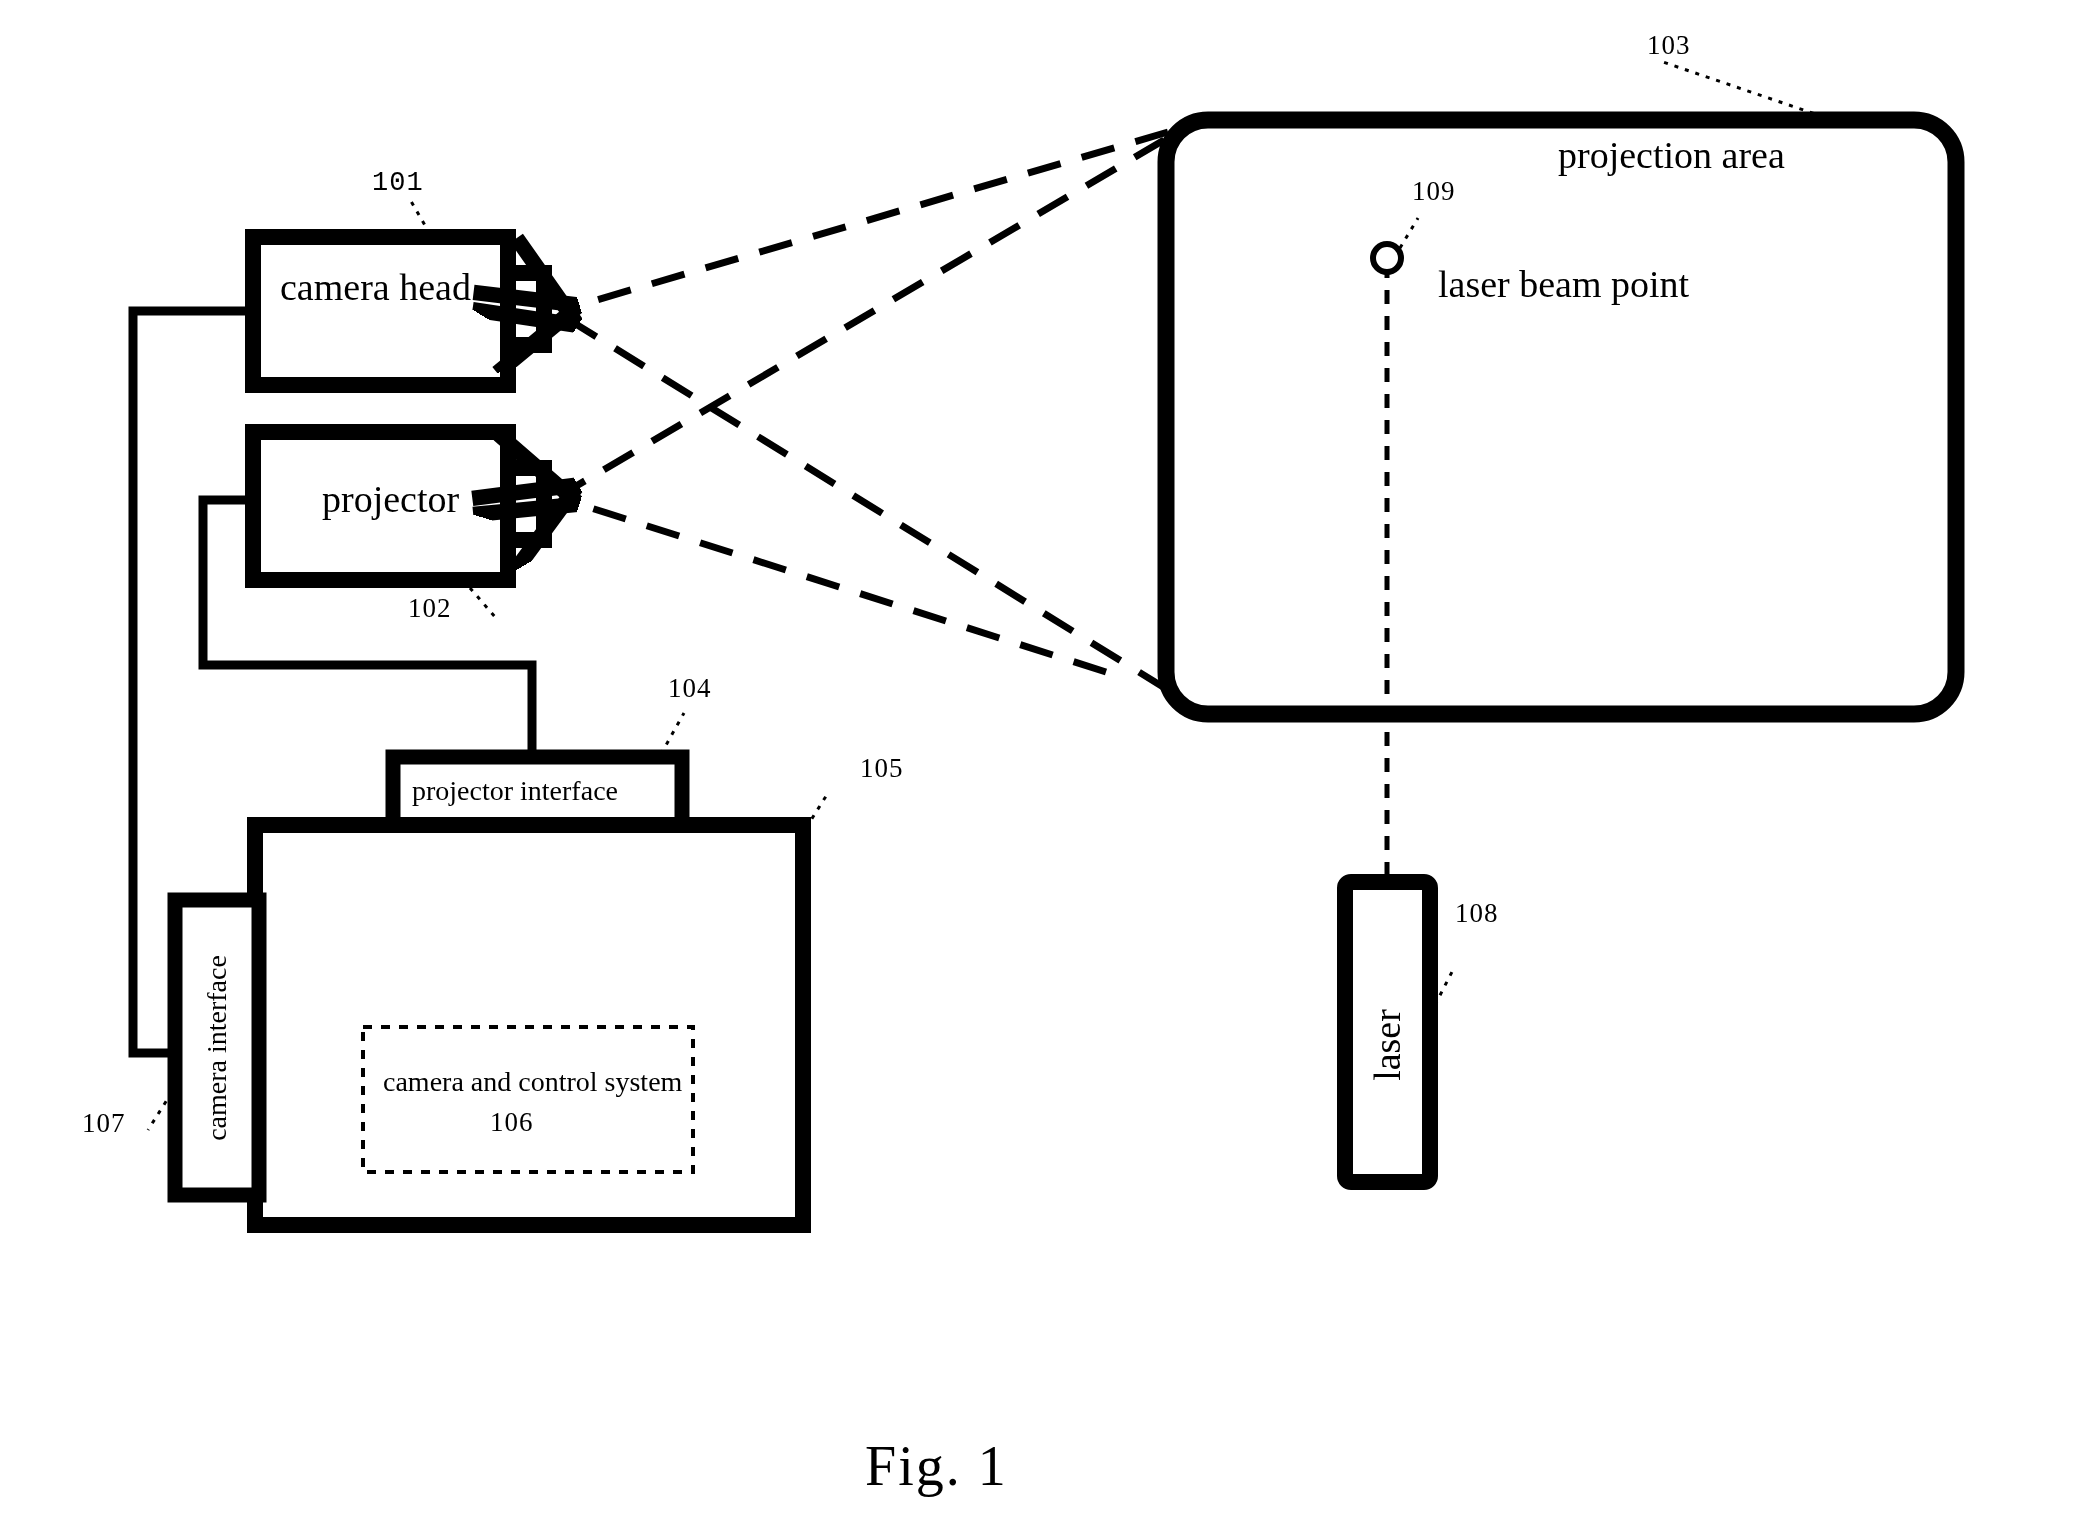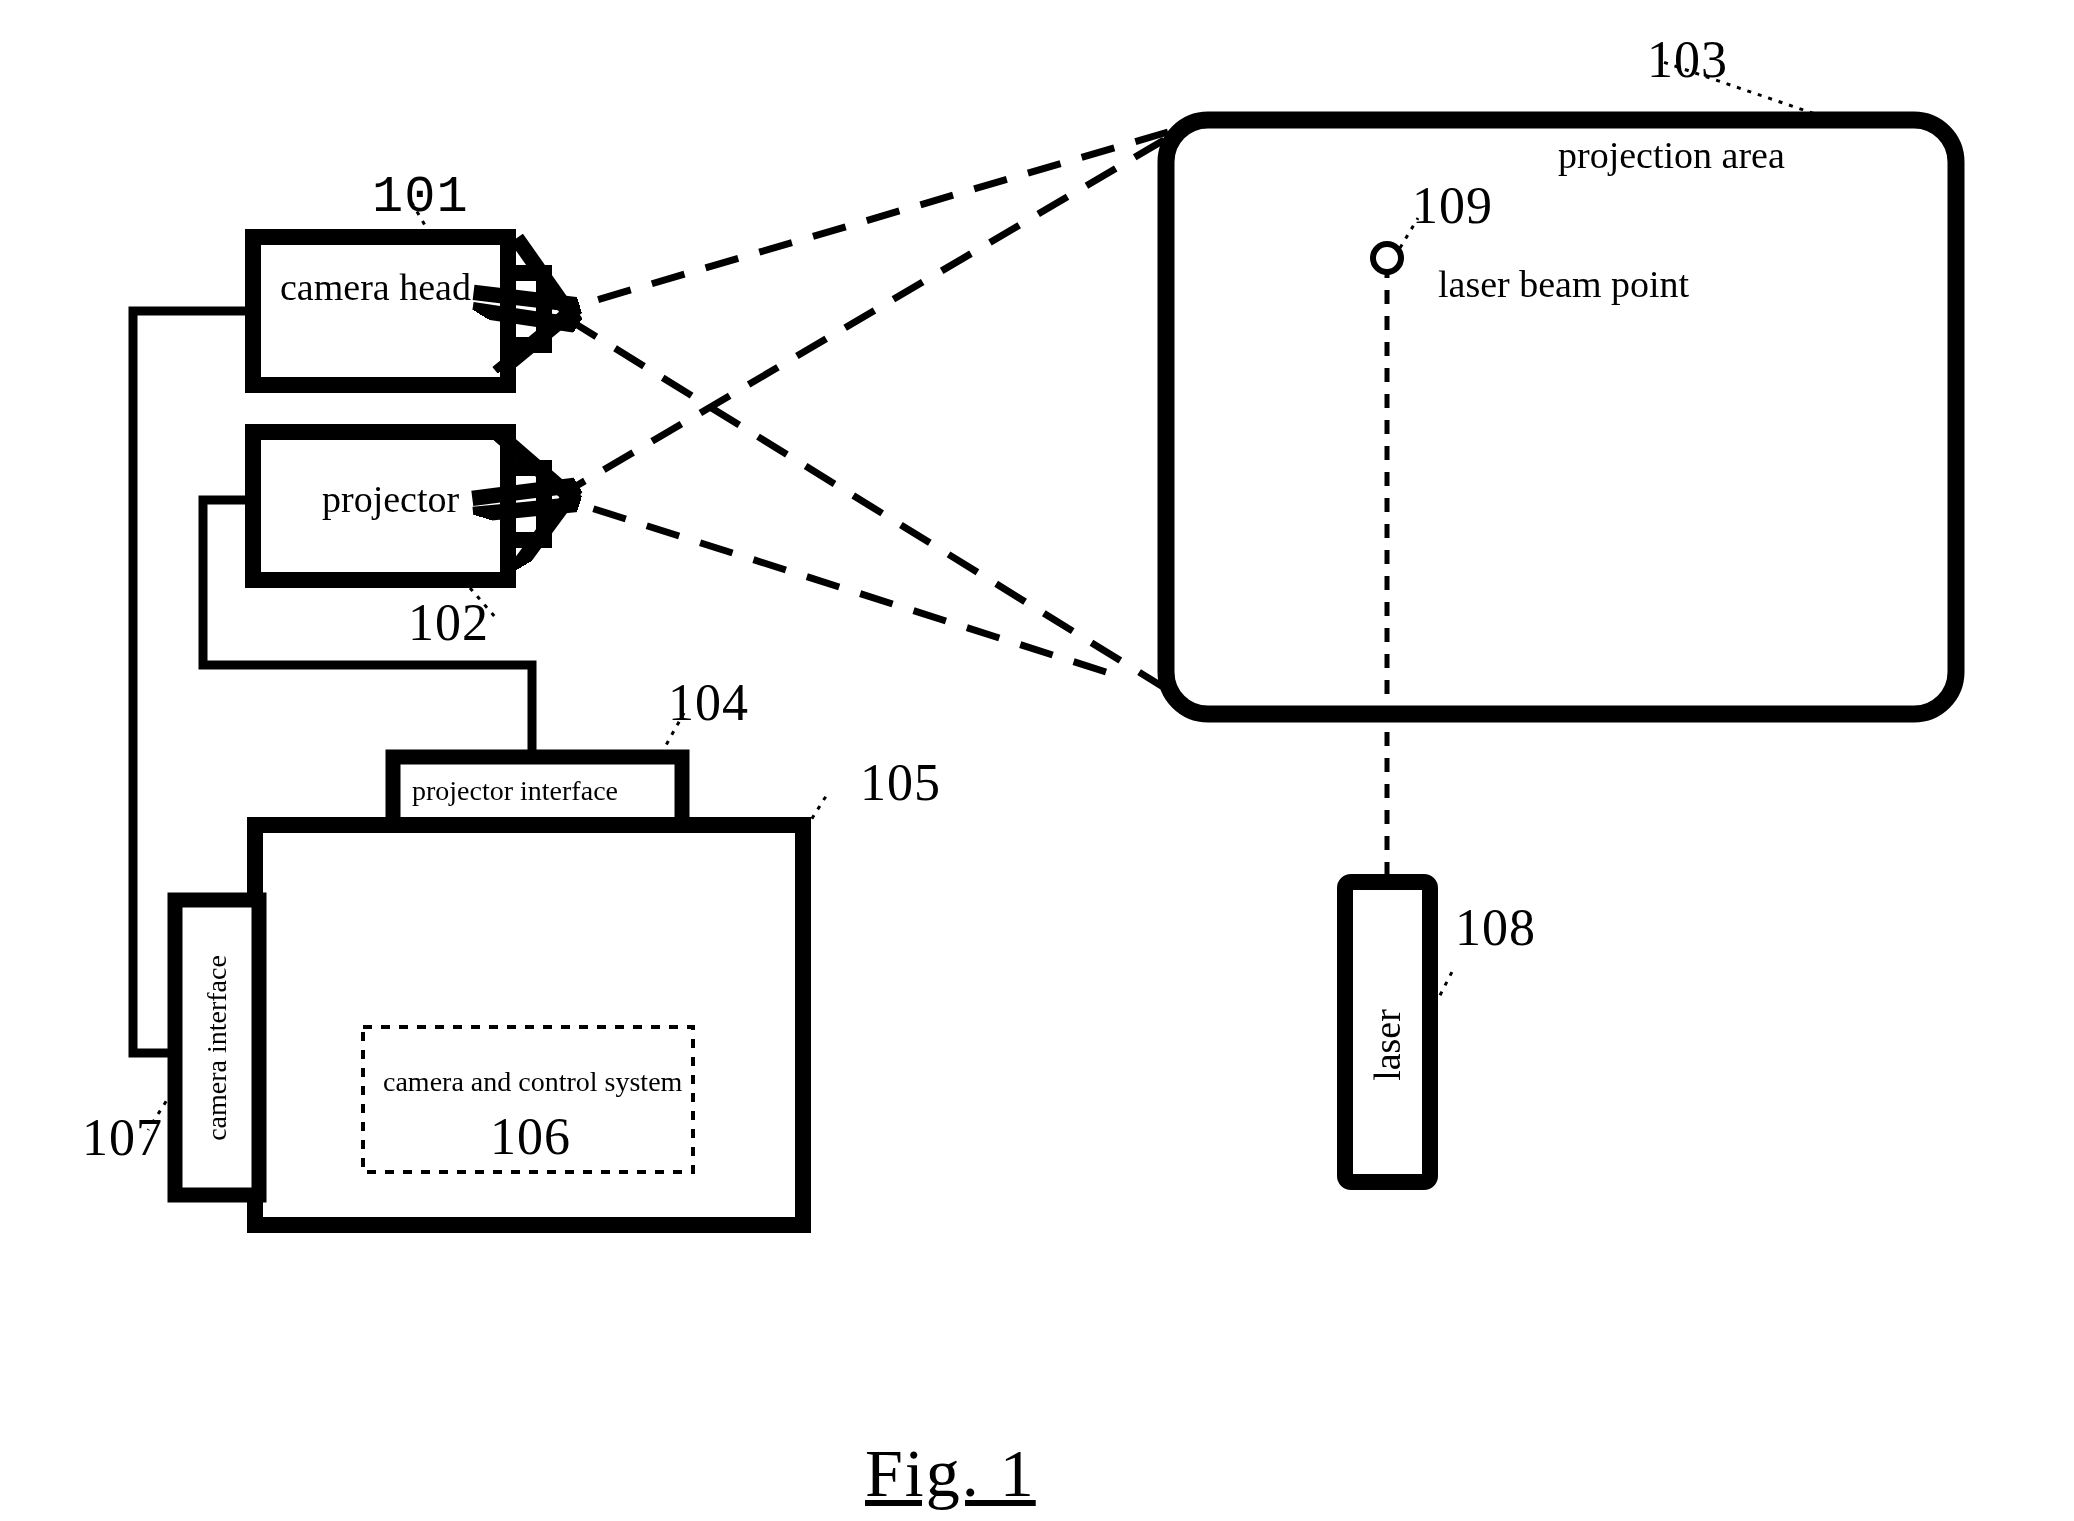--- a/index.html
+++ b/index.html
@@ -2,25 +2,25 @@
 <html><head>
 <meta charset="utf-8">
 <style>
   html,body{margin:0;padding:0;background:#ffffff;}
   body{width:2074px;height:1521px;overflow:hidden;
        font-family:"Liberation Serif","DejaVu Serif",serif;color:#000;}
   #stage{position:relative;width:2074px;height:1521px;background:#fff;}
   #svgroot{position:absolute;left:0;top:0;width:2074px;height:1521px;}
   .lbl{position:absolute;white-space:nowrap;color:#000;
        font-family:"Liberation Serif","DejaVu Serif",serif;}
-  .ref{font-size:52px;letter-spacing:1px;text-align:right;}
+  .ref{font-size:27px;letter-spacing:1px;text-align:right;}
   .boxtxt{font-size:38px;}
   .smalltxt{font-size:28px;}
   .vert{transform-origin:center center;}
-  .figcap{font-size:68px;letter-spacing:2px;text-decoration:underline;}
+  .figcap{font-size:56px;letter-spacing:2px;}
 </style>
 </head>
 <body>
 
 <div id="stage">
 
   <svg id="svgroot" viewBox="0 0 2074 1521">
     <defs>
       <marker id="arrowL" markerWidth="18" markerHeight="18" refX="2" refY="6" orient="auto" markerUnits="strokeWidth">
         <path d="M14,0 L0,6 L14,12" fill="none" stroke="#000" stroke-width="2.2"></path>

